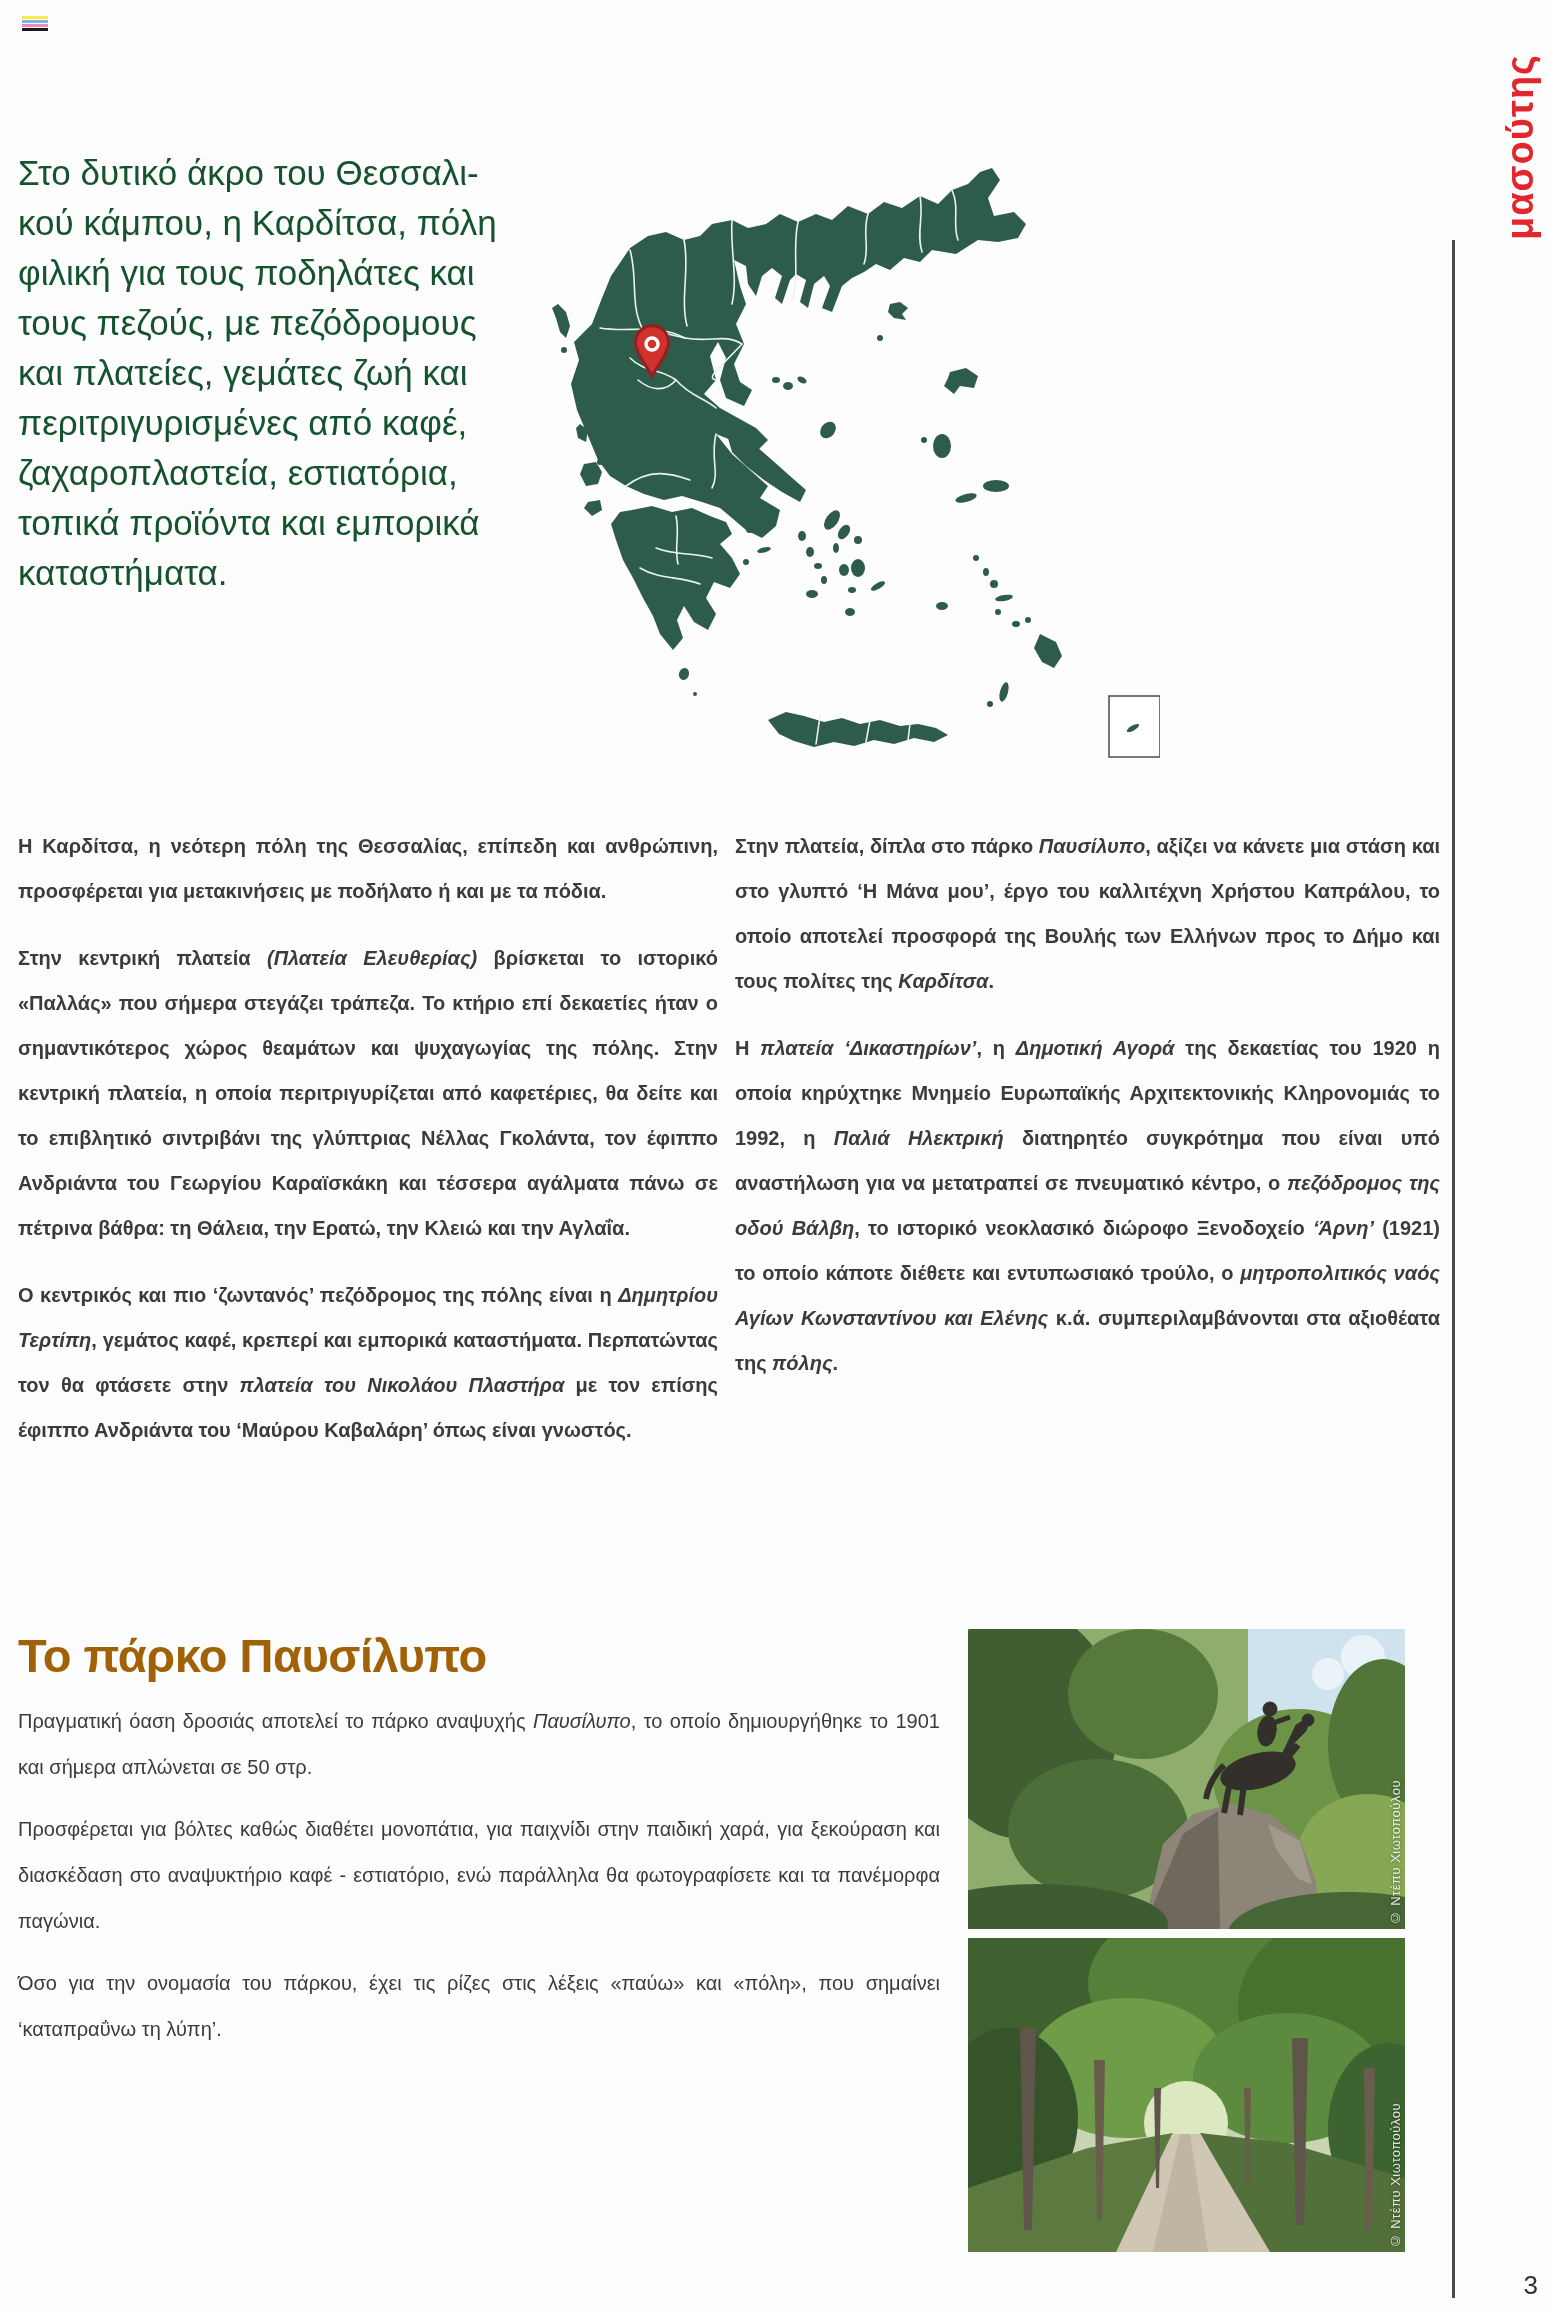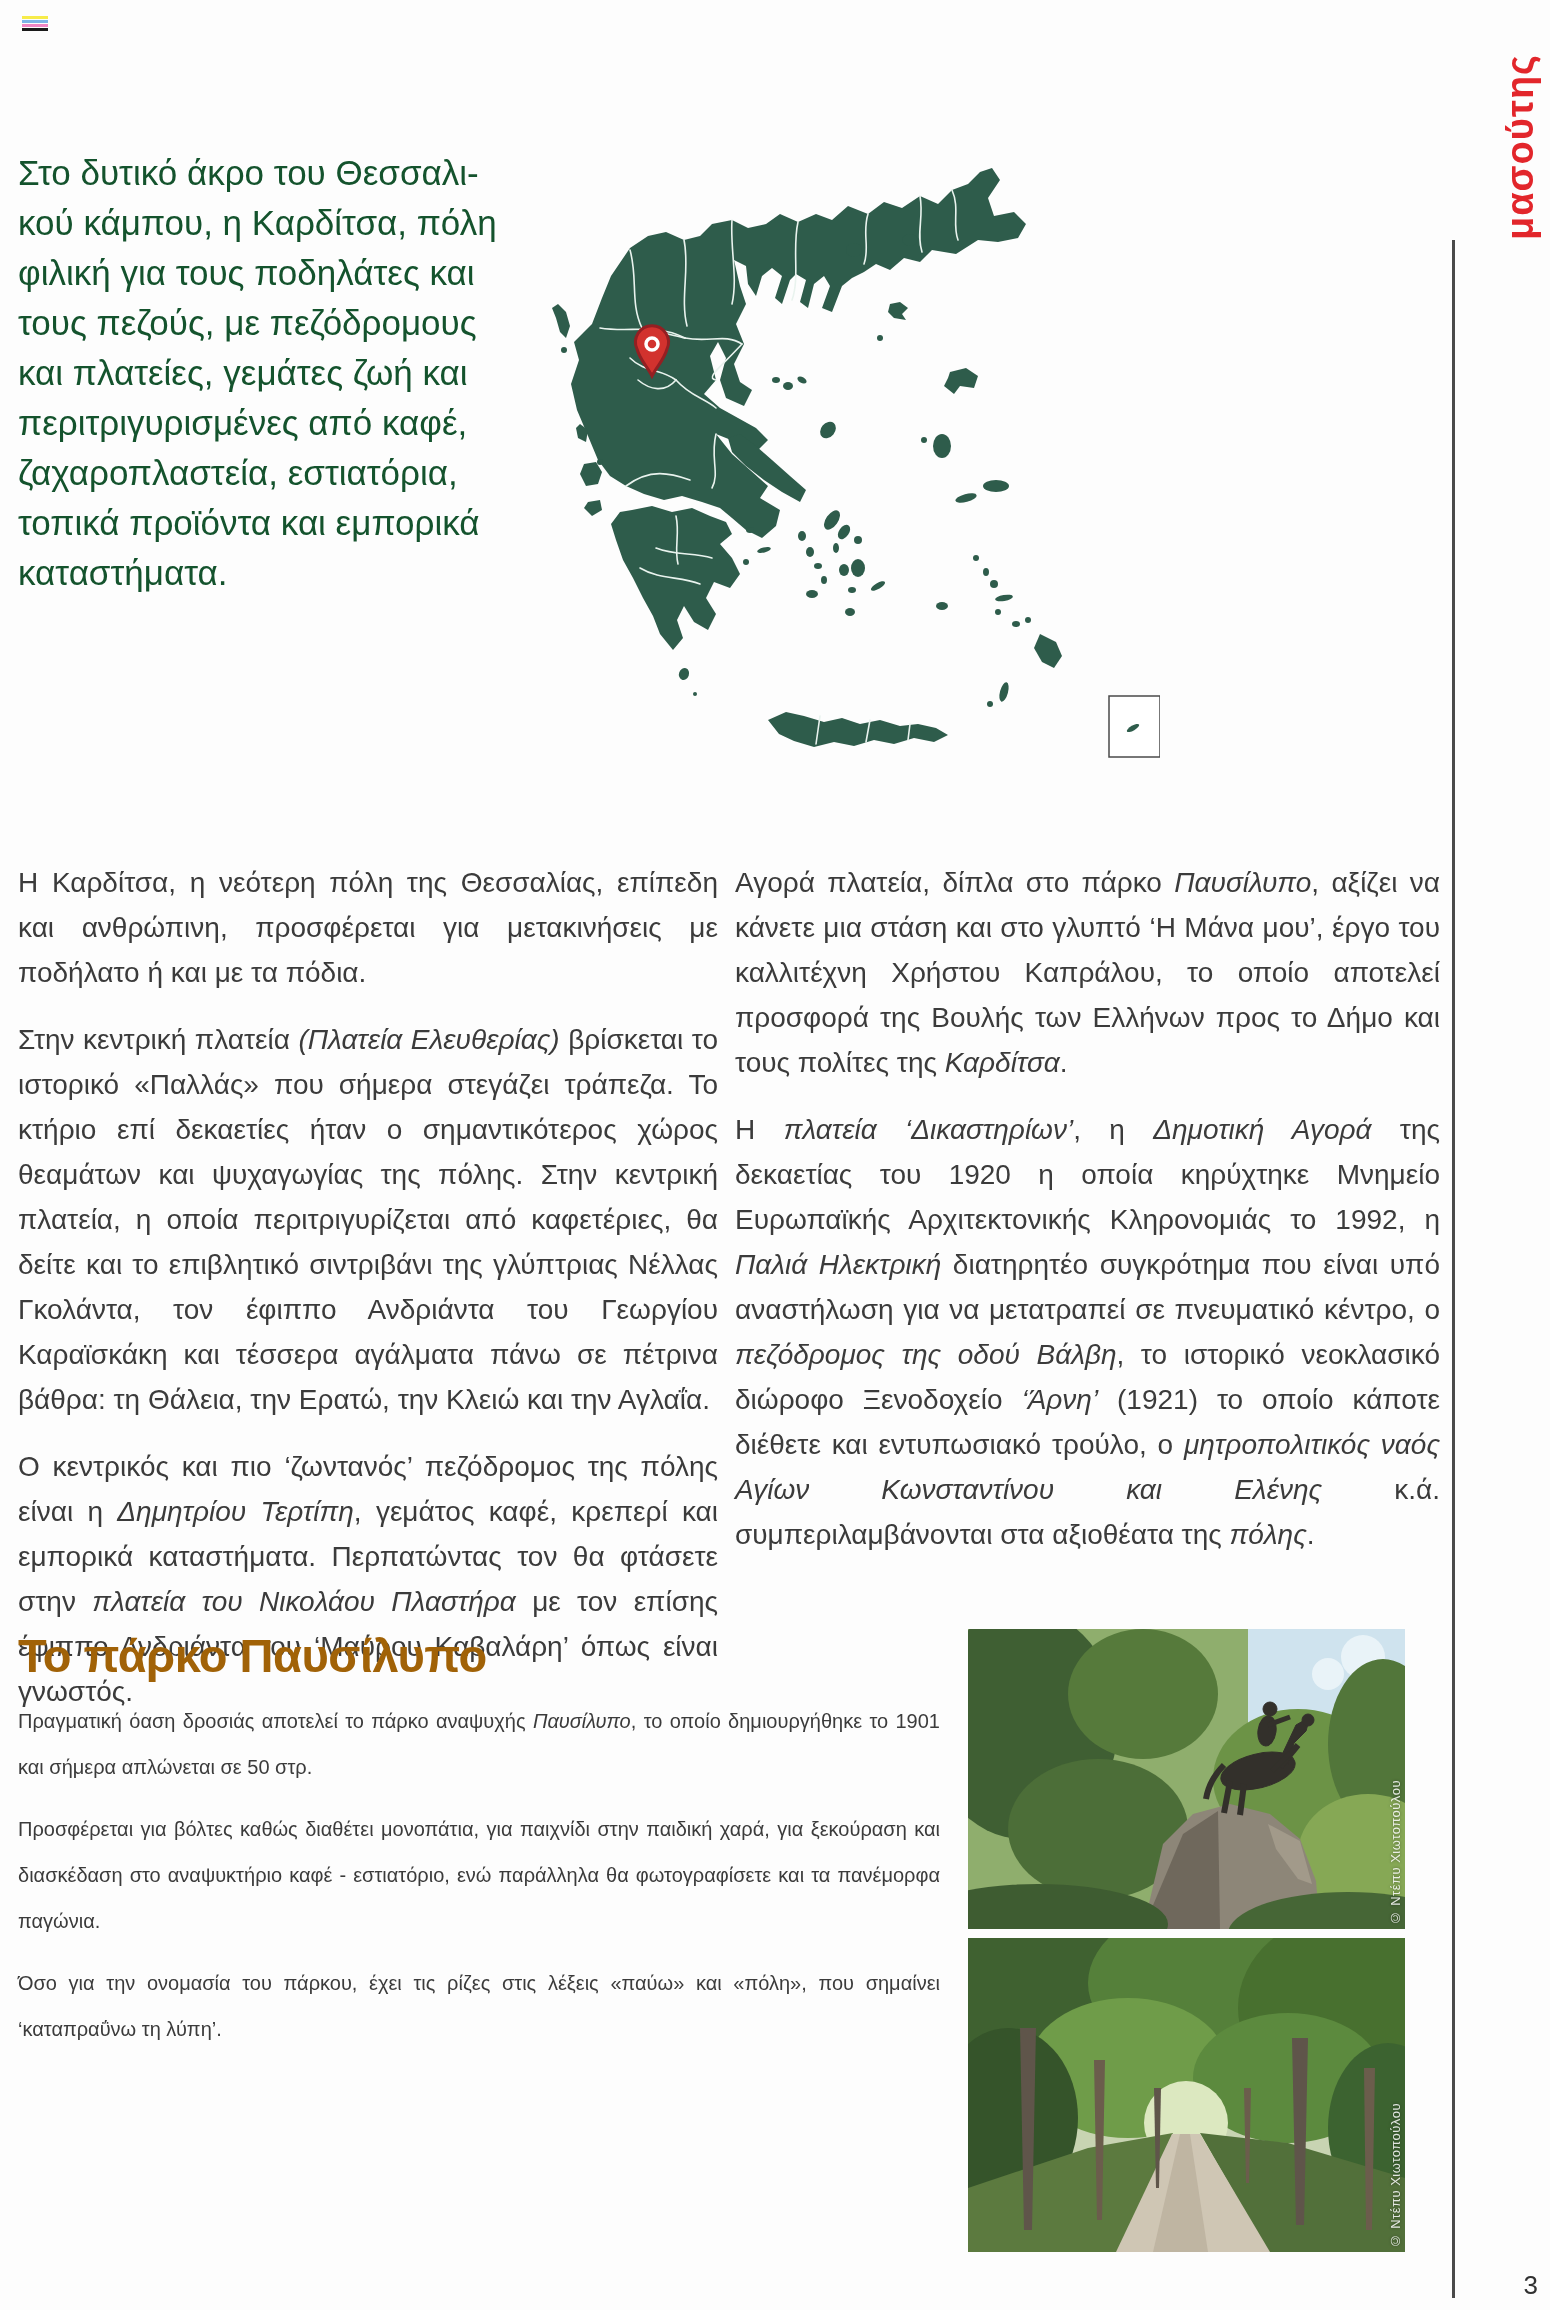--- a/index.html
+++ b/index.html
@@ -17,21 +17,21 @@
     font-size:38px;font-weight:700;letter-spacing:1px;
   }
   
   .intro{
     position:absolute;left:18px;top:148px;width:520px;
     font-size:35px;line-height:50px;white-space:pre-line;
   }
   
   .map-wrap{position:absolute;left:480px;top:128px;width:680px;height:690px;}
   
-  .col{position:absolute;top:860px;font-size:28px;line-height:45px;}
+  .col{position:absolute;top:824px;font-size:20px;line-height:45px;font-weight:bold;}
   .col p{margin:0 0 22px 0;text-align:justify;}
   .col-left{left:18px;width:700px;}
   .col-right{left:735px;width:705px;}
   em{font-style:italic;}
   
   .park-heading{
     position:absolute;left:18px;top:1628px;margin:0;width:900px;
     font-size:47px;font-weight:700;letter-spacing:-0.5px;
   }
   .park-text{position:absolute;left:18px;top:1698px;width:922px;font-size:20px;line-height:46px;}
@@ -180,21 +180,21 @@
       </g>
     </svg>
   </div>
 
   <div class="col col-left bodytext">
     <p><span>Η Καρδίτσα, η νεότερη πόλη της Θεσσαλίας, επίπεδη και ανθρώπινη, προσφέρεται για μετακινήσεις με ποδήλατο ή και με τα πόδια.</span></p>
     <p><span>Στην κεντρική πλατεία </span><em>(Πλατεία Ελευθερίας)</em><span> βρίσκεται το ιστορικό «Παλλάς» που σήμερα στεγάζει τράπεζα. Το κτήριο επί δεκαετίες ήταν ο σημαντικότερος χώρος θεαμάτων και ψυχαγωγίας της πόλης. Στην κεντρική πλατεία, η οποία περιτριγυρίζεται από καφετέριες, θα δείτε και το επιβλητικό σιντριβάνι της γλύπτριας Νέλλας Γκολάντα, τον έφιππο Ανδριάντα του Γεωργίου Καραϊσκάκη και τέσσερα αγάλματα πάνω σε πέτρινα βάθρα: τη Θάλεια, την Ερατώ, την Κλειώ και την Αγλαΐα.</span></p>
     <p><span>Ο κεντρικός και πιο ‘ζωντανός’ πεζόδρομος της πόλης είναι η </span><em>Δημητρίου Τερτίπη</em><span>, γεμάτος καφέ, κρεπερί και εμπορικά καταστήματα. Περπατώντας τον θα φτάσετε στην </span><em>πλατεία του Νικολάου Πλαστήρα</em><span> με τον επίσης έφιππο Ανδριάντα του ‘Μαύρου Καβαλάρη’ όπως είναι γνωστός.</span></p>
   </div>
   <div class="col col-right bodytext">
-    <p><span>Αγορά πλατεία, δίπλα στο πάρκο </span><em>Παυσίλυπο</em><span>, αξίζει να κάνετε μια στάση και στο γλυπτό ‘Η Μάνα μου’, έργο του καλλιτέχνη Χρήστου Καπράλου, το οποίο αποτελεί προσφορά της Βουλής των Ελλήνων προς το Δήμο και τους πολίτες της </span><em>Καρδίτσα</em><span>.</span></p>
+    <p><span>Στην πλατεία, δίπλα στο πάρκο </span><em>Παυσίλυπο</em><span>, αξίζει να κάνετε μια στάση και στο γλυπτό ‘Η Μάνα μου’, έργο του καλλιτέχνη Χρήστου Καπράλου, το οποίο αποτελεί προσφορά της Βουλής των Ελλήνων προς το Δήμο και τους πολίτες της </span><em>Καρδίτσα</em><span>.</span></p>
     <p><span>Η </span><em>πλατεία ‘Δικαστηρίων’</em><span>, η </span><em>Δημοτική Αγορά</em><span> της δεκαετίας του 1920 η οποία κηρύχτηκε Μνημείο Ευρωπαϊκής Αρχιτεκτονικής Κληρονομιάς το 1992, η </span><em>Παλιά Ηλεκτρική</em><span> διατηρητέο συγκρότημα που είναι υπό αναστήλωση για να μετατραπεί σε πνευματικό κέντρο, ο </span><em>πεζόδρομος της οδού Βάλβη</em><span>, το ιστορικό νεοκλασικό διώροφο Ξενοδοχείο </span><em>‘Άρνη’</em><span> (1921) το οποίο κάποτε διέθετε και εντυπωσιακό τρούλο, ο </span><em>μητροπολιτικός ναός Αγίων Κωνσταντίνου και Ελένης</em><span> κ.ά. συμπεριλαμβάνονται στα αξιοθέατα της </span><em>πόλης</em><span>.</span></p>
   </div>
 
   <h1 class="park-heading" style="color: #a16207;">Το πάρκο Παυσίλυπο</h1>
   <div class="park-text">
     <p><span>Πραγματική όαση δροσιάς αποτελεί το πάρκο αναψυχής </span><em>Παυσίλυπο</em><span>, το οποίο δημιουργήθηκε το 1901 και σήμερα απλώνεται σε 50 στρ.</span></p>
     <p><span>Προσφέρεται για βόλτες καθώς διαθέτει μονοπάτια, για παιχνίδι στην παιδική χαρά, για ξεκούραση και διασκέδαση στο αναψυκτήριο καφέ - εστιατόριο, ενώ παράλληλα θα φωτογραφίσετε και τα πανέμορφα παγώνια.</span></p>
     <p><span>Όσο για την ονομασία του πάρκου, έχει τις ρίζες στις λέξεις «παύω» και «πόλη», που σημαίνει ‘καταπραΰνω τη λύπη’.</span></p>
   </div>
 

